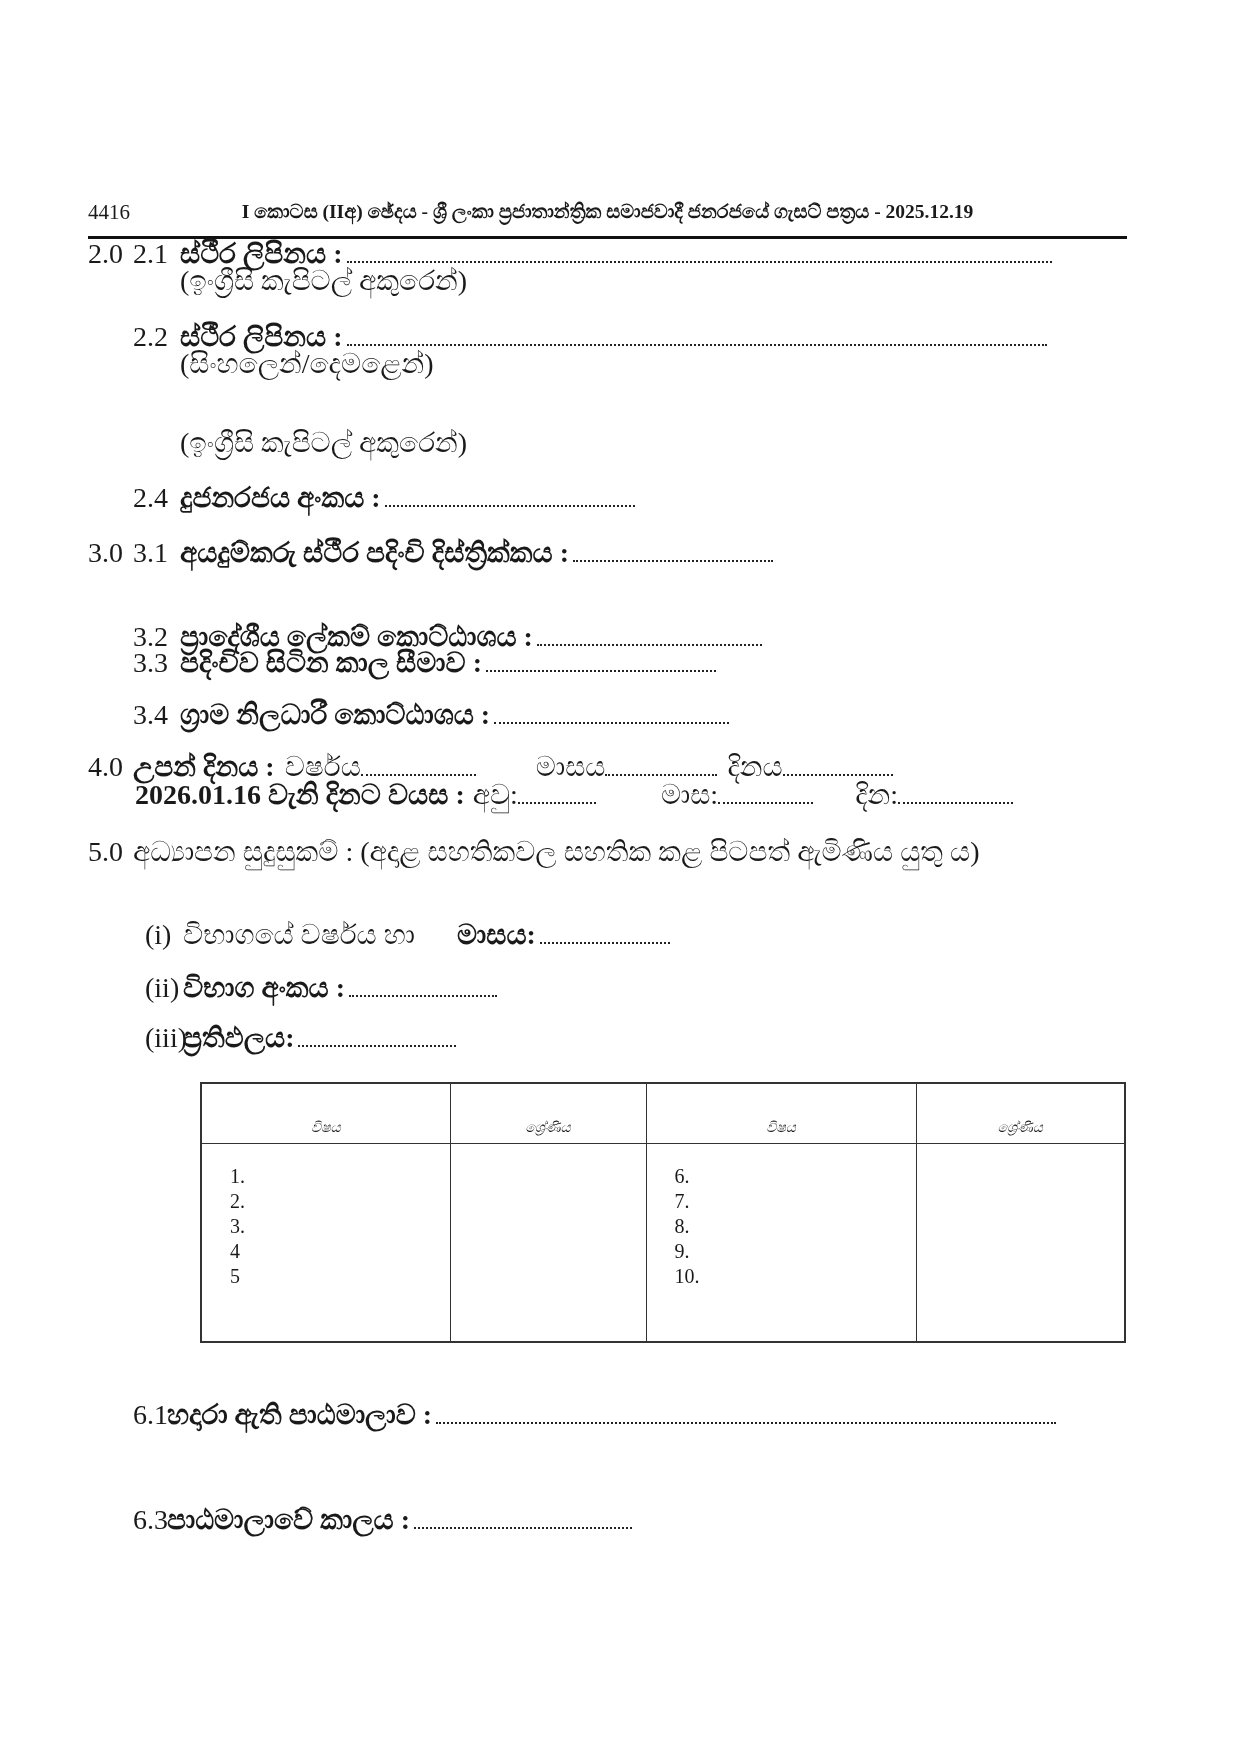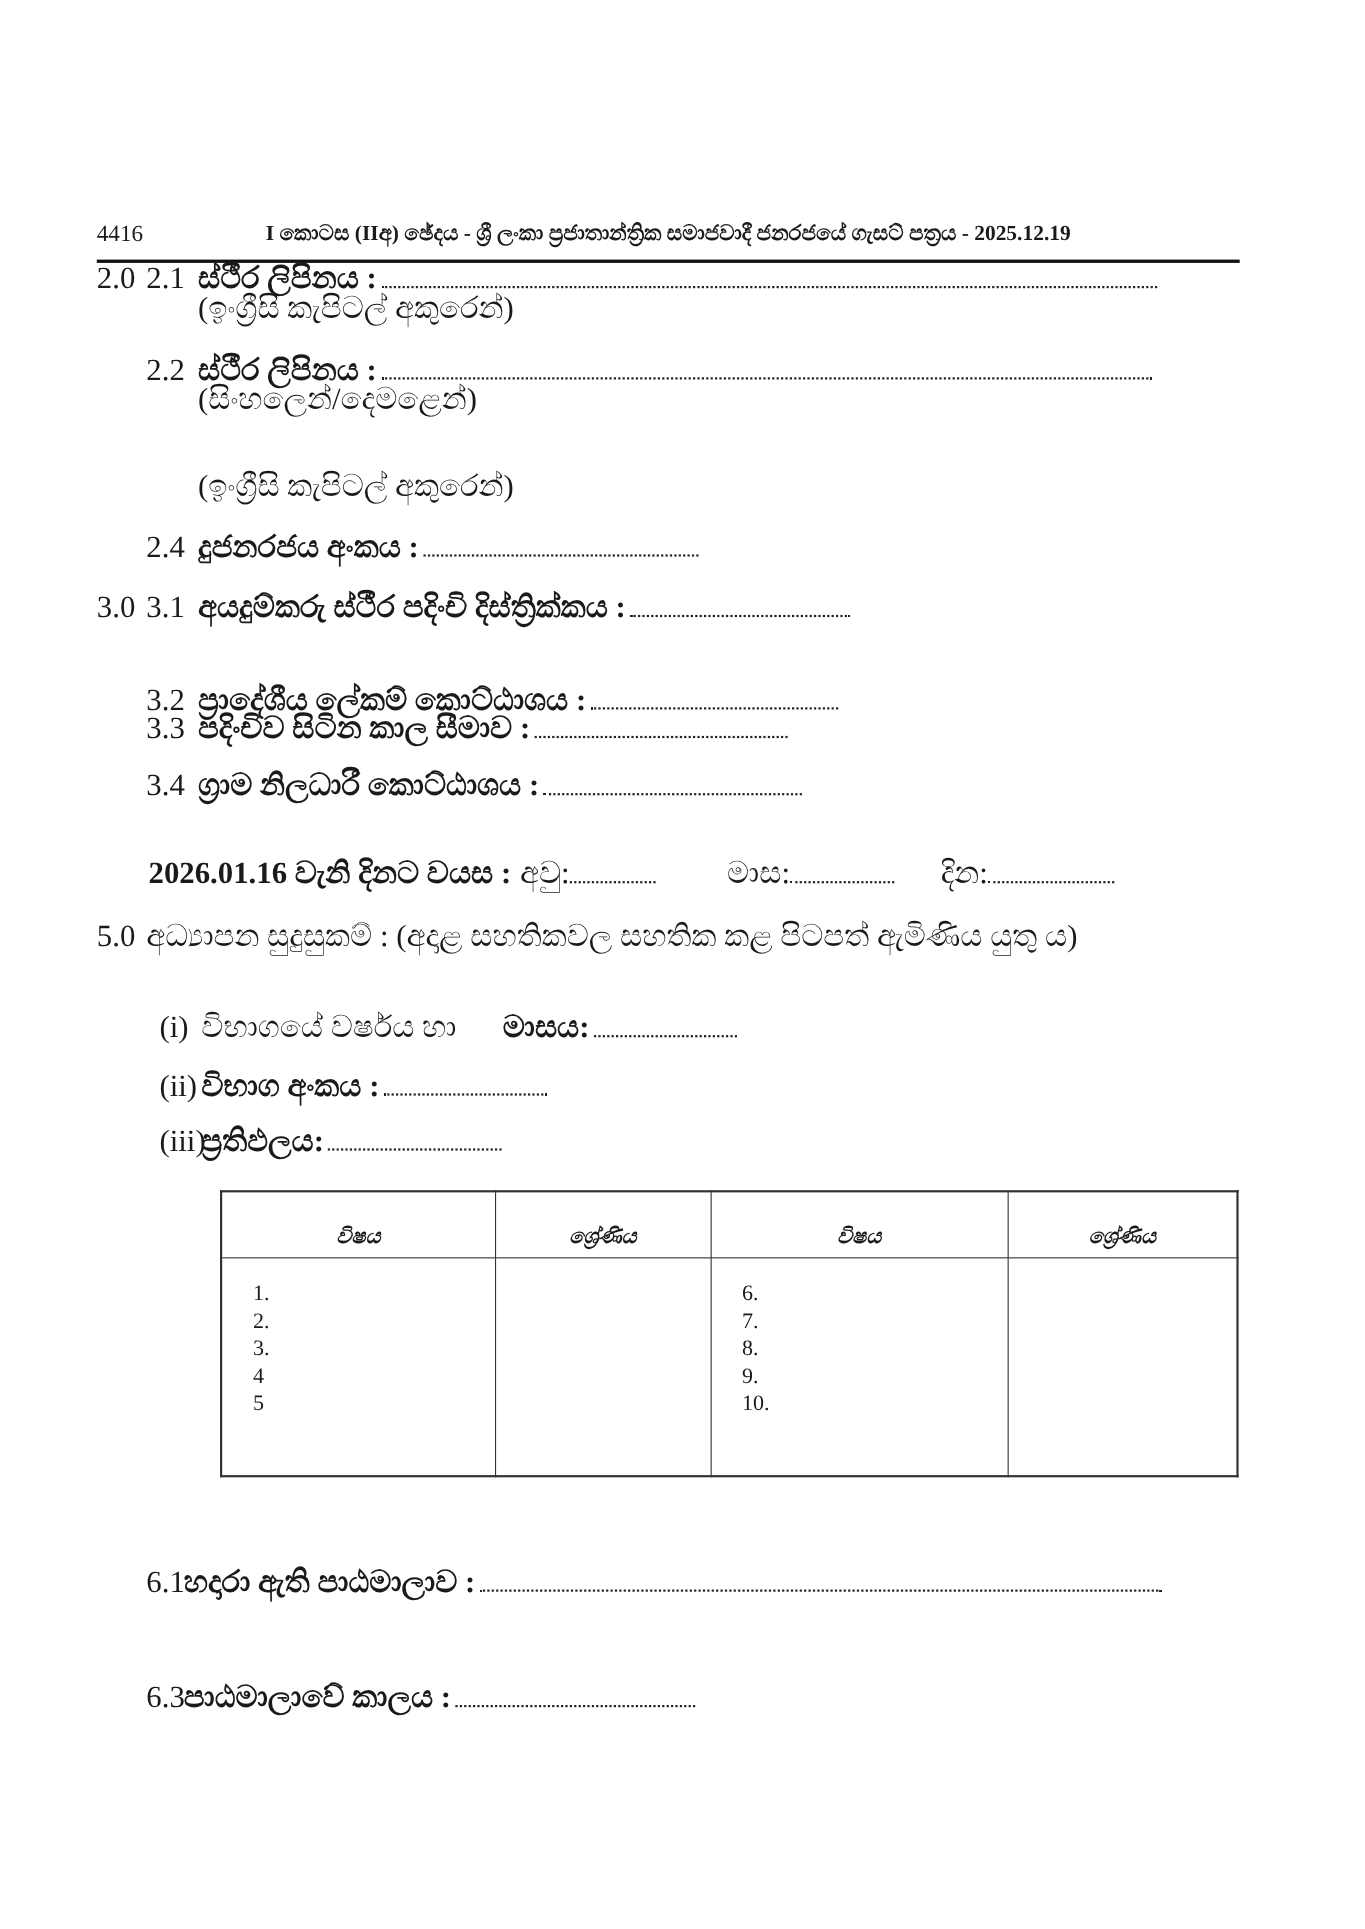--- a/index.html
+++ b/index.html
@@ -16,21 +16,21 @@
     position:absolute;
     left:88px;
     display:flex;
     align-items:baseline;
     font-size:28px;
     line-height:26px;
     white-space:nowrap;
   }
   .c0{display:inline-block;width:45px;flex:0 0 45px;}
   .c1{display:inline-block;width:47px;flex:0 0 47px;}
-  .c6{display:inline-block;width:34px;flex:0 0 34px;margin-top:24px;}
+  .c6{display:inline-block;width:34px;flex:0 0 34px;}
   .rn{display:inline-block;width:38px;flex:0 0 38px;}
   .lbl{margin-right:4px;font-weight:bold;}
   .dots{
     display:inline-block;
     height:0;
     border-bottom:2px dotted #222;
     flex:0 0 auto;
   }
   .gap{display:inline-block;height:1px;flex:0 0 auto;}
   .pageno{
@@ -56,23 +56,22 @@
   }
   table.results td{
     border:1.5px solid #333;
   }
   table.results{border:2px solid #333;}
   td.hd{
     height:51px;
     vertical-align:bottom;
     text-align:center;
     font-style:italic;
-    font-size:19px;
+    font-size:14px;
     padding-bottom:7px;
-    font-weight:bold;
   }
   td.bd{
     height:177px;
     vertical-align:top;
     padding:20px 0 0 28px;
     font-size:20px;
     line-height:25px;
   }
   td.bd div{margin:0;}
 </style>
@@ -132,20 +131,33 @@
     <span class="lbl">පදිංචිව සිටින කාල සීමාව :</span>
     <span class="dots" style="width:230px"></span>
   </div>
 
   <div class="row" style="top:702px;left:133px">
     <span class="c1">3.4</span>
     <span class="lbl">ග්‍රාම නිලධාරී කොට්ඨාශය :</span>
     <span class="dots" style="width:235px"></span>
   </div>
 
+  <div class="row" style="top:754px">
+    <span class="c0">4.0</span>
+    <span class="lbl">උපන් දිනය :</span>
+    <span class="gap" style="width:6px"></span>
+    <span>වර්ෂය</span>
+    <span class="dots" style="width:115px"></span>
+    <span class="gap" style="width:60px"></span>
+    <span>මාසය</span>
+    <span class="dots" style="width:112px"></span>
+    <span class="gap" style="width:10px"></span>
+    <span>දිනය</span>
+    <span class="dots" style="width:110px"></span>
+  </div>
 
   <div class="row" style="top:782px;left:135px">
     <span class="lbl">2026.01.16 වැනි දිනට වයස :</span>
     <span class="gap" style="width:4px"></span>
     <span>අවු:</span>
     <span class="dots" style="width:78px"></span>
     <span class="gap" style="width:65px"></span>
     <span>මාස:</span>
     <span class="dots" style="width:95px"></span>
     <span class="gap" style="width:42px"></span>

